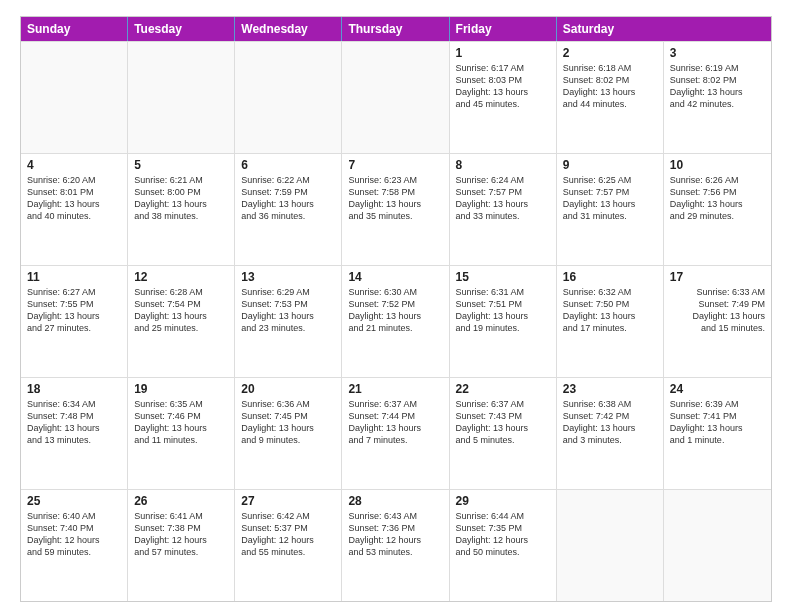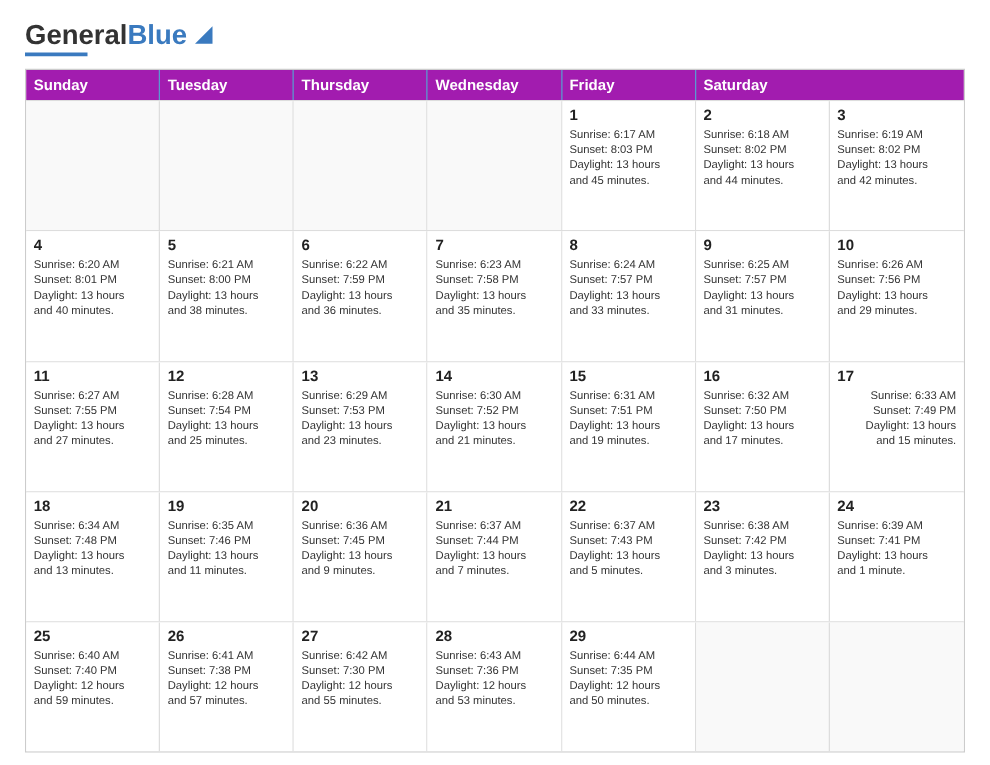--- a/index.html
+++ b/index.html
@@ -107,44 +107,27 @@
     .cell-text {
       font-size: 9px;
       color: #333;
       line-height: 1.35;
     }
   </style>
 </head>
 <body>
 
 <div class="page">
-  <div class="header">
-    <div class="logo">
-      <div style="display:flex;align-items:center;">
-        <span class="logo-text">
-          <span style="color:#333;">General</span><span style="color:#3a7abf;">Blue</span>
-        </span>
-        <svg width="22" height="22" viewBox="0 0 22 22" style="margin-left:2px;">
-          <polygon points="4,18 18,4 18,18" fill="#3a7abf"></polygon>
-        </svg>
-      </div>
-      <div class="logo-line"></div>
-    </div>
-    <div class="title-area">
-      <div class="month-title"></div>
-      <div class="location"></div>
-    </div>
-  </div>
 
   <div class="calendar">
     <div class="cal-header">
     <div class="cal-header-cell">Sunday</div>
         <div class="cal-header-cell">Tuesday</div>
+        <div class="cal-header-cell">Wednesday</div>
         <div class="cal-header-cell">Thursday</div>
-        <div class="cal-header-cell">Wednesday</div>
         <div class="cal-header-cell">Friday</div>
         <div class="cal-header-cell">Saturday</div>
       </div>
     <div class="cal-body">
     <div class="cal-row">
           <div class="cal-cell empty"></div>
           <div class="cal-cell empty"></div>
           <div class="cal-cell empty"></div>
           <div class="cal-cell empty"></div>
           <div class="cal-cell">
@@ -333,21 +316,21 @@
           <div class="cal-cell">
             <span class="day-num">26</span>
             <div class="cell-text" style="white-space: pre-line;">Sunrise: 6:41 AM
 Sunset: 7:38 PM
 Daylight: 12 hours
 and 57 minutes.</div>
           </div>
           <div class="cal-cell">
             <span class="day-num">27</span>
             <div class="cell-text" style="white-space: pre-line;">Sunrise: 6:42 AM
-Sunset: 7:30 PM
+Sunset: 5:37 PM
 Daylight: 12 hours
 and 55 minutes.</div>
           </div>
           <div class="cal-cell">
             <span class="day-num">28</span>
             <div class="cell-text" style="white-space: pre-line;">Sunrise: 6:43 AM
 Sunset: 7:36 PM
 Daylight: 12 hours
 and 53 minutes.</div>
           </div>

